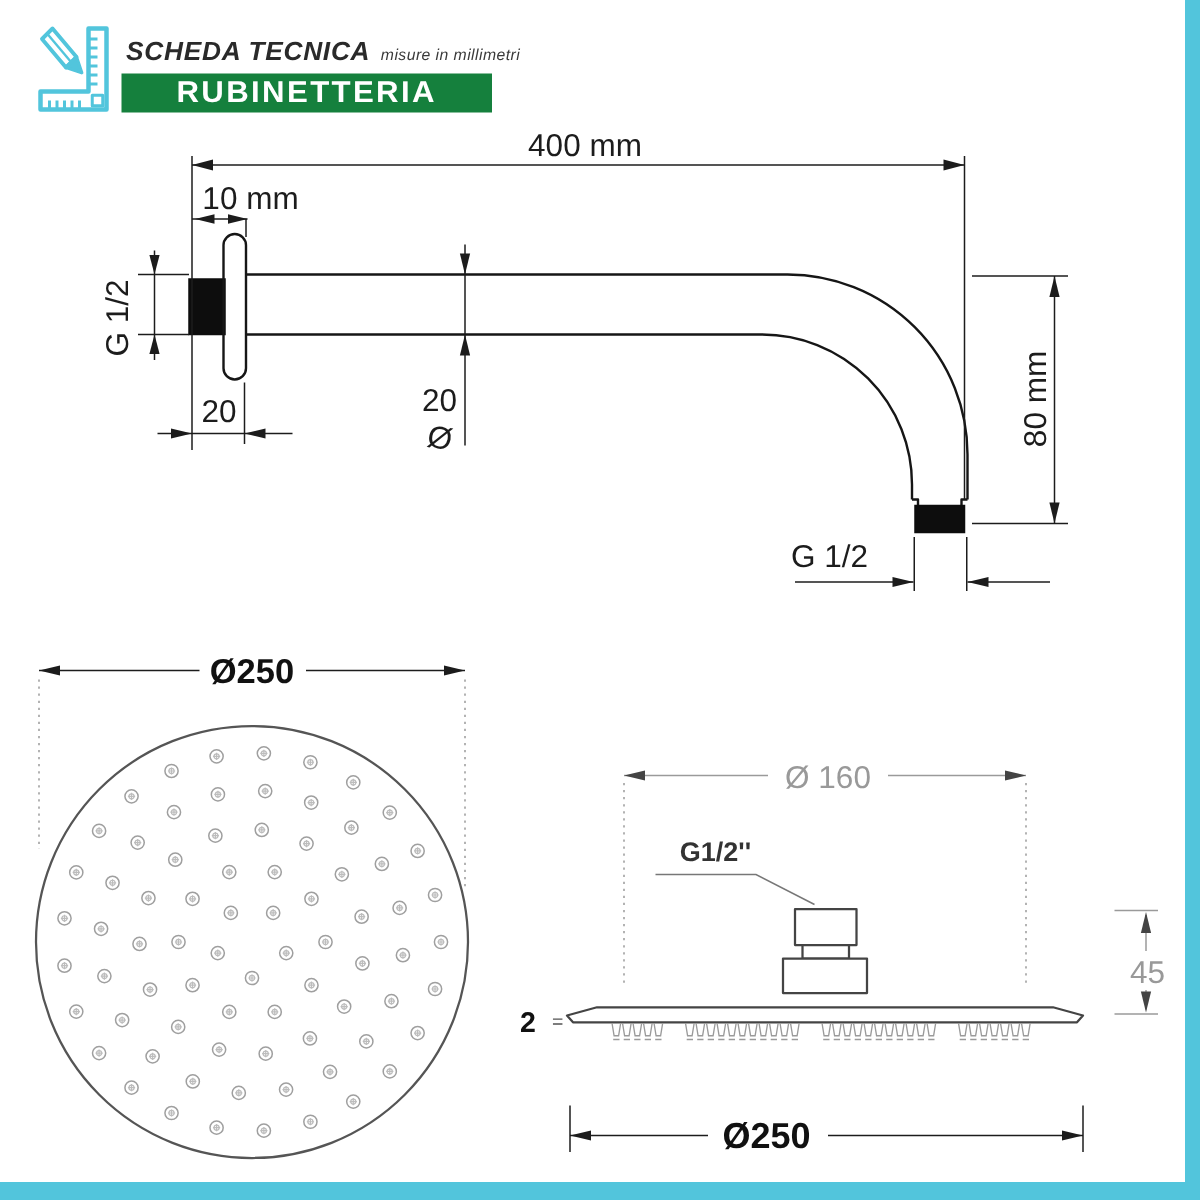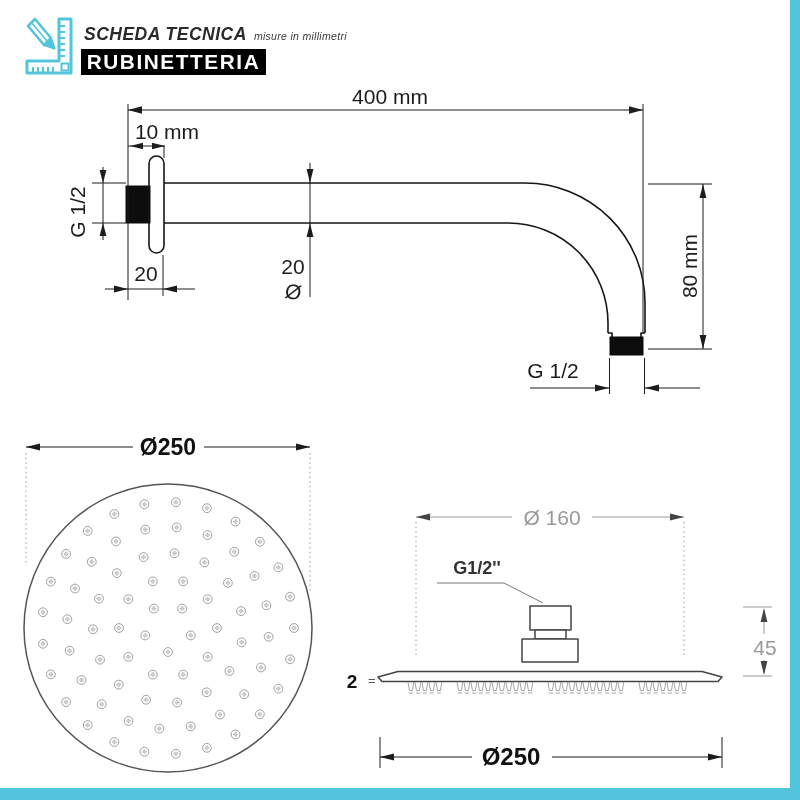--- a/index.html
+++ b/index.html
@@ -3,21 +3,21 @@
 <meta charset="utf-8">
 <style>
   html,body{margin:0;padding:0;background:#fff;}
   .sheet{position:relative;width:800px;height:800px;background:#ffffff;overflow:hidden;
          font-family:"Liberation Sans",sans-serif;}
   
   .hdr-title{position:absolute;left:84px;top:24px;font-style:italic;font-weight:bold;
              font-size:17.5px;color:#2a2a2a;letter-spacing:.5px;white-space:nowrap;}
   .hdr-sub{font-style:italic;font-weight:normal;font-size:10.5px;color:#3a3a3a;
            letter-spacing:.3px;margin-left:7px;}
-  .brand-band{position:absolute;left:81px;top:49px;width:185px;height:26px;background:#000000;
+  .brand-band{position:absolute;left:81px;top:49px;width:247px;height:26px;background:#15803d;
               display:flex;align-items:center;justify-content:center;}
   .brand-band span{color:#ffffff;font-weight:bold;font-size:20px;letter-spacing:1.5px;
                    transform:scaleX(1.04);white-space:nowrap;}
   .logo-icon{position:absolute;left:20px;top:13px;}
   
   svg.drawing{position:absolute;left:0;top:0;}
   .part{stroke:#161616;stroke-width:1.6;fill:none;stroke-linejoin:round;}
   .partfill{fill:#0d0d0d;stroke:#0d0d0d;stroke-width:1;}
   .dim{stroke:#1c1c1c;stroke-width:1;fill:none;}
   .dimg{stroke:#9a9a9a;stroke-width:1;fill:none;}

